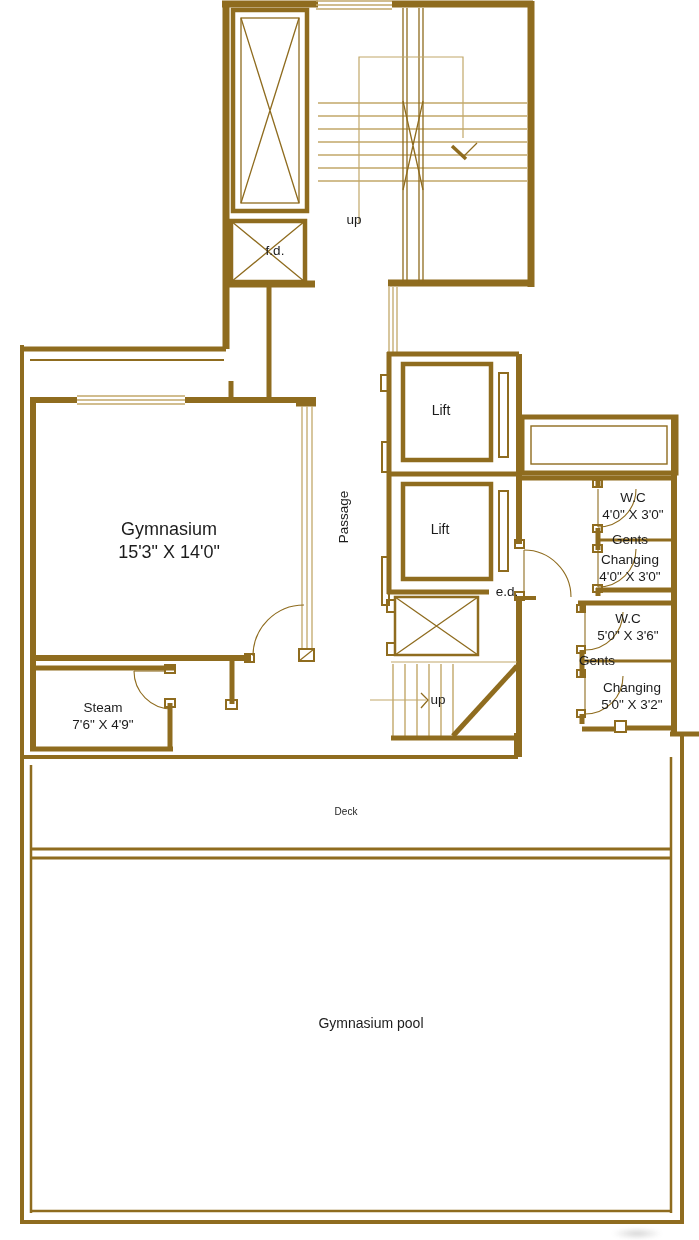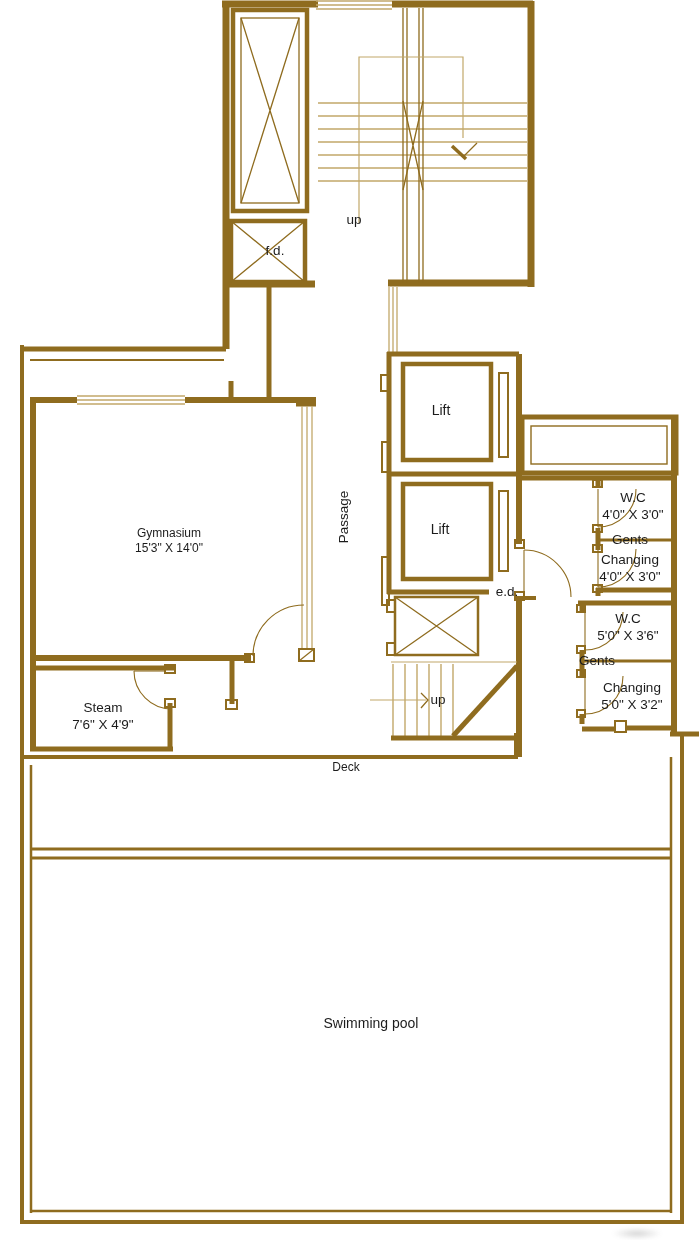--- a/index.html
+++ b/index.html
@@ -188,21 +188,21 @@
   <div class="lbl" style="left:275px;top:251px">f.d.</div>
 
   <div class="lbl" style="left:354px;top:220px">up</div>
 
   <div class="lbl" style="left:441px;top:411px;font-size:14px">Lift</div>
 
   <div class="lbl" style="left:440px;top:530px;font-size:14px">Lift</div>
 
   <div class="lbl vert" style="left:344px;top:517px">Passage</div>
 
-  <div class="lbl" style="left:169px;top:541px;font-size:12px">
+  <div class="lbl" style="left:169px;top:541px;font-size:18px">
     <div>Gymnasium</div>
     <div>15'3" X 14'0"</div>
   </div>
 
   <div class="lbl" style="left:633px;top:506px">
     <div>W.C</div>
     <div>4'0" X 3'0"</div>
   </div>
 
   <div class="lbl" style="left:630px;top:540px">Gents</div>
@@ -226,18 +226,18 @@
 
   <div class="lbl" style="left:507px;top:592px">e.d.</div>
 
   <div class="lbl" style="left:438px;top:700px">up</div>
 
   <div class="lbl" style="left:103px;top:716px">
     <div>Steam</div>
     <div>7'6" X 4'9"</div>
   </div>
 
-  <div class="lbl" style="left:346px;top:768px;font-size:12px">Deck</div>
-
-  <div class="lbl" style="left:371px;top:1024px;font-size:14px">Swimming pool</div>
+  <div class="lbl" style="left:346px;top:812px;font-size:10px">Deck</div>
+
+  <div class="lbl" style="left:371px;top:1024px;font-size:14px">Gymnasium pool</div>
 
   <div class="smudge"></div>
 </div>
 
 </body></html>

